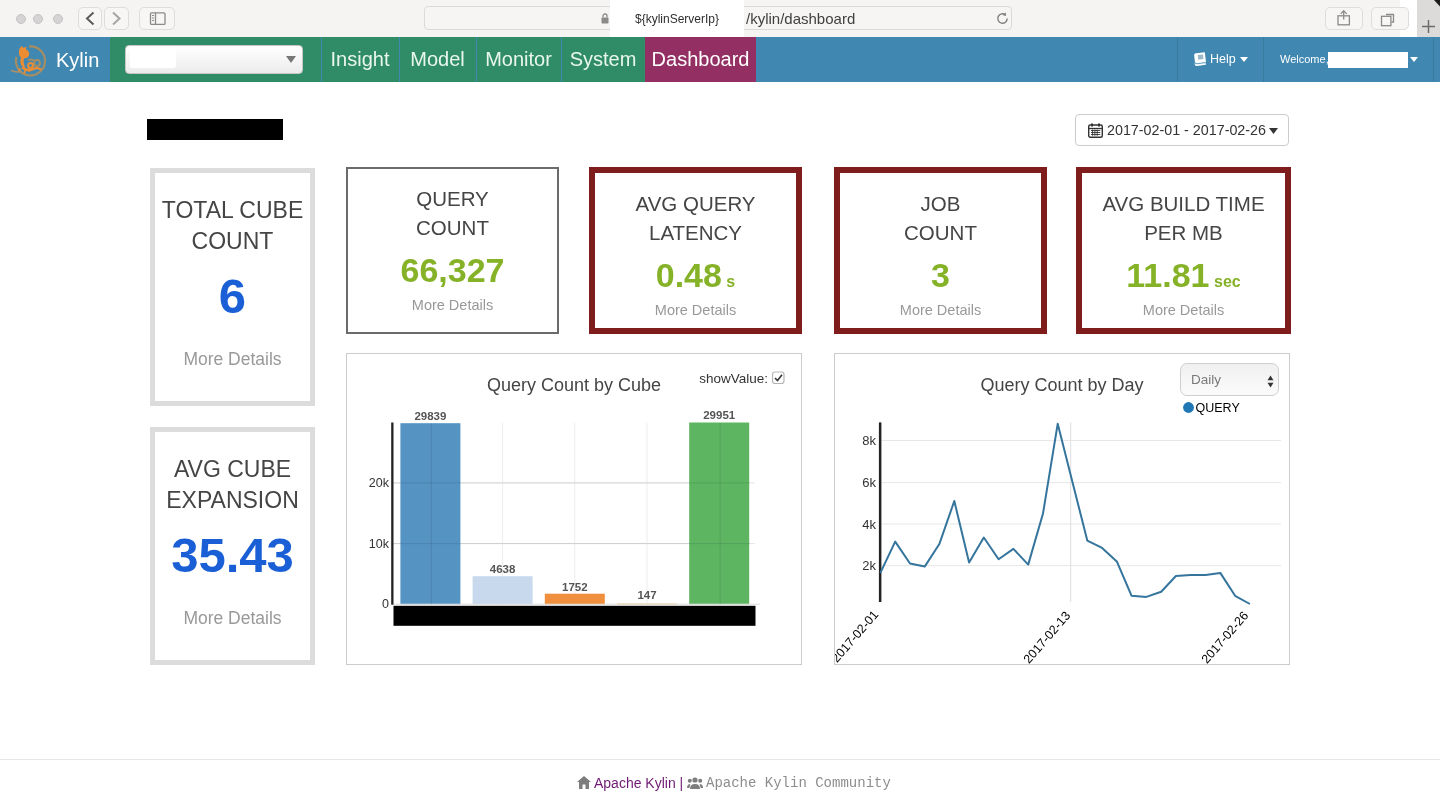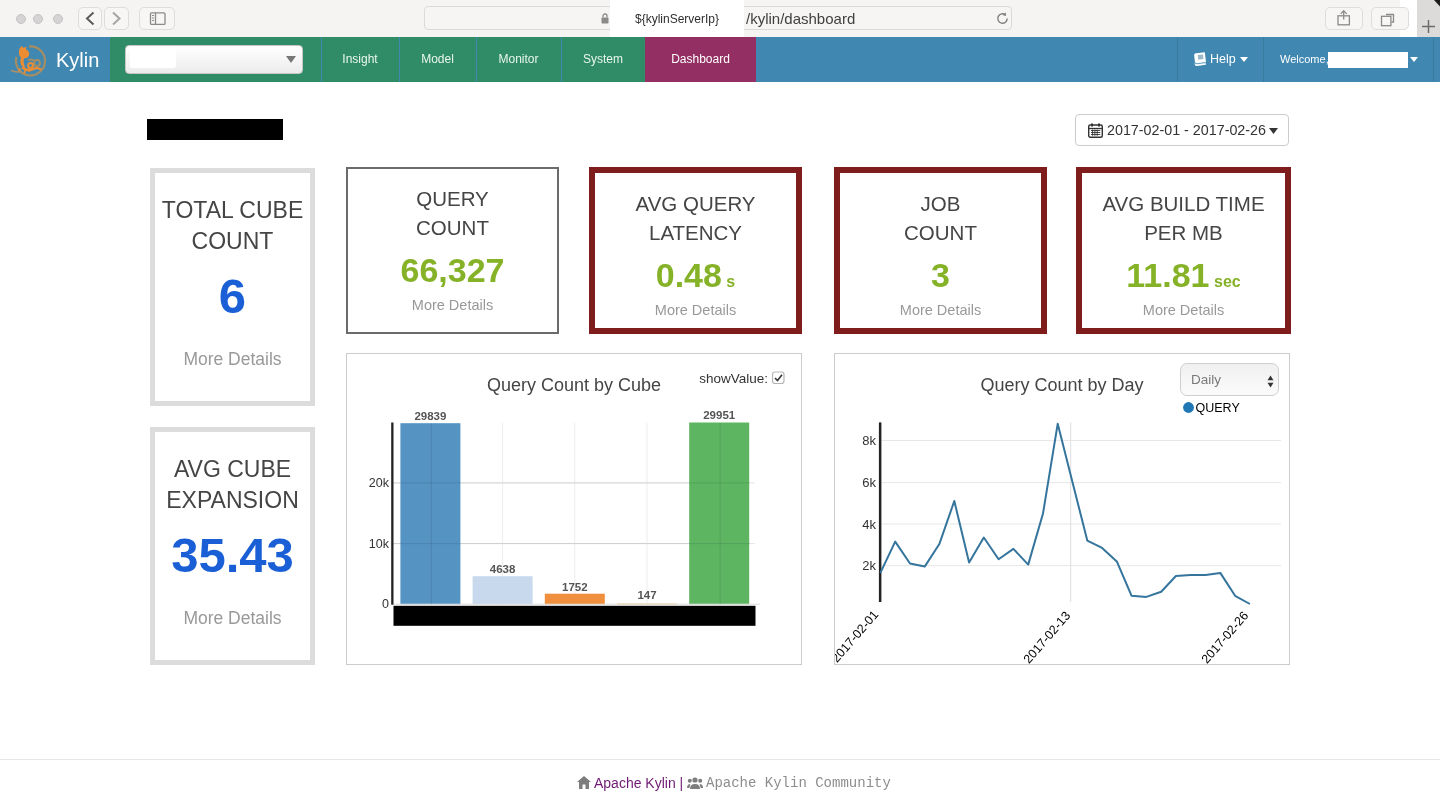--- a/index.html
+++ b/index.html
@@ -16,21 +16,21 @@
   border:1px solid #dedddc; border-radius:5px; }
 #urlfield { position:absolute; left:424px; top:6px; width:588px; height:24px;
   background:#f6f5f4; border:1px solid #dbdad9; border-radius:4px; }
 #urlwhite { position:absolute; left:610px; top:0px; width:134px; height:37px; background:#ffffff; }
 #newtab { position:absolute; left:1417px; top:0; width:23px; height:37px; background:#dcdbda; }
 
 
 #navbar { position:absolute; left:0; top:37px; width:1440px; height:45px; background:#4088b1; }
 .nav-green { position:absolute; top:0; height:45px; background:#308c66; }
 .nav-item { position:absolute; top:0; height:45px; line-height:45px; text-align:center;
-  color:#e9f6ef; font-size:12px; }
+  color:#e9f6ef; font-size:20px; }
 .nav-sep { position:absolute; top:0; width:1px; height:45px; background:#4088b1; }
 .nav-sep2 { position:absolute; top:0; width:1px; height:45px; background:#377b9f; }
 #sel-project { position:absolute; left:125px; top:8px; width:178px; height:29px;
   background:linear-gradient(#ffffff,#ececec); border:1px solid #c7c7c7; border-radius:4px; }
 
 
 .bigcard { position:absolute; left:150px; width:165px; height:238px;
   border:5px solid #dcdcdc; background:#fff; text-align:center; }
 .smallcard { position:absolute; top:167px; width:213px; height:167px;
   background:#fff; text-align:center; border:6px solid #7f1d1d; }

